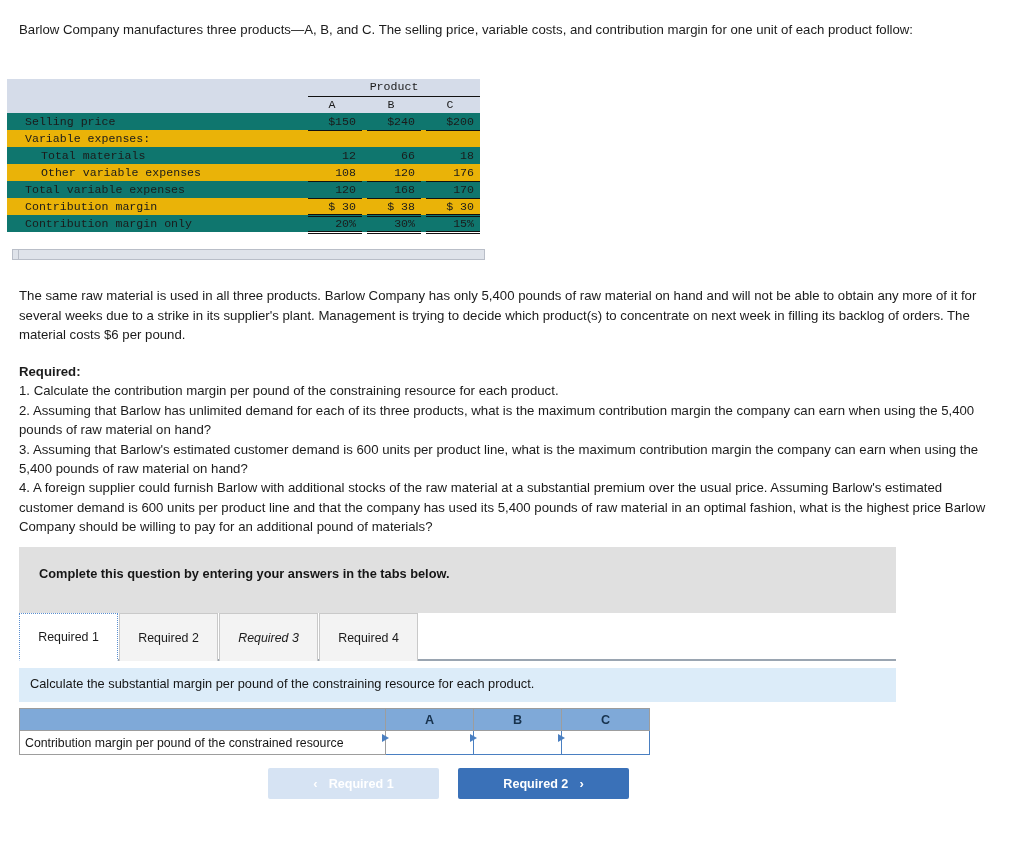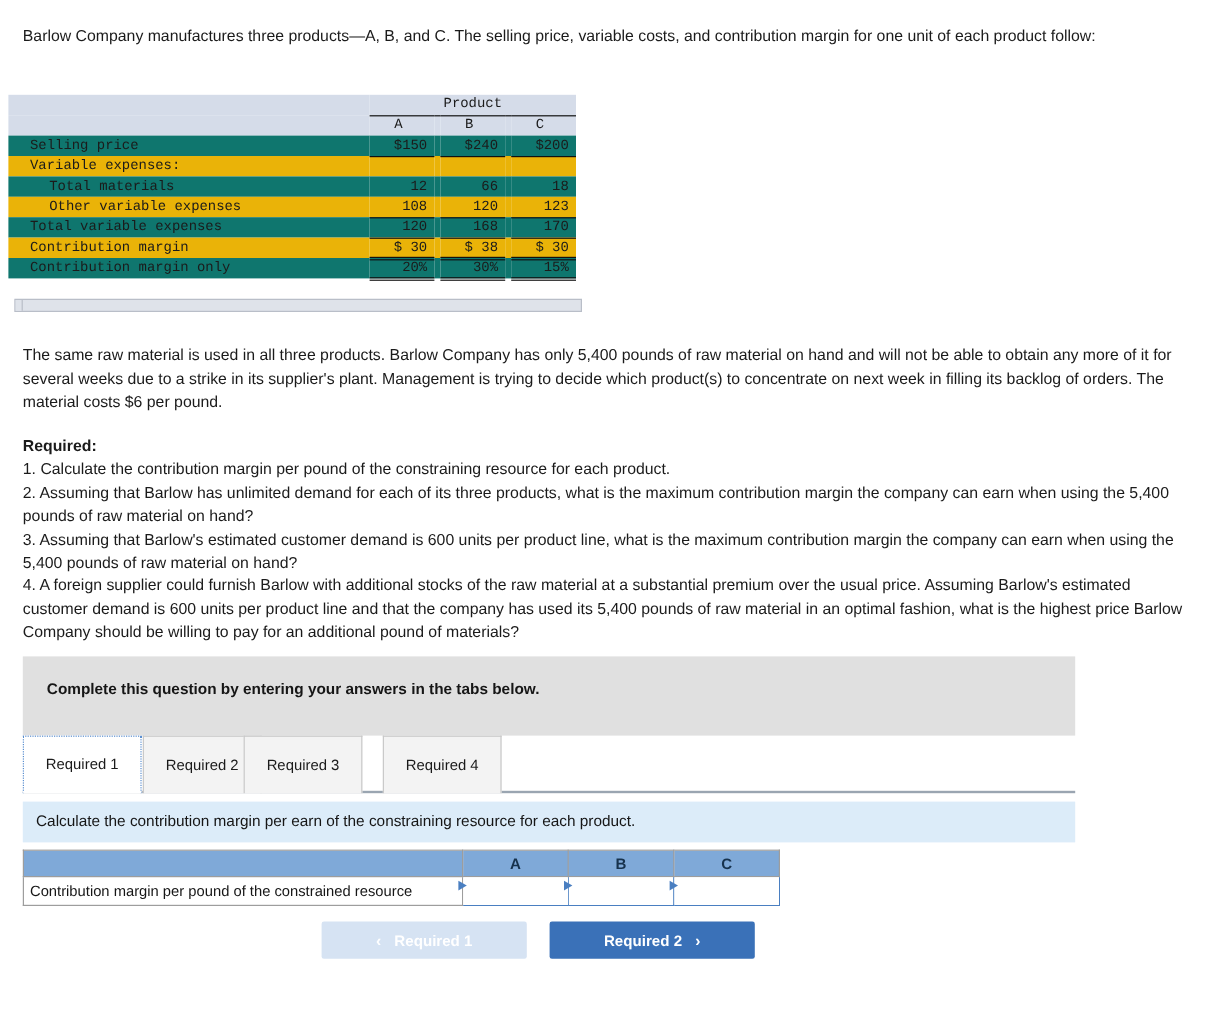--- a/index.html
+++ b/index.html
@@ -107,21 +107,21 @@
     font-size: 12.4px; color: #1b1b1b;
   }
   .tab.active {
     background: #ffffff;
     border: 1px dotted #5b8fd0;
     border-bottom: 2px solid #ffffff;
     z-index: 3;
   }
   .tab.t1 { left: 0px; width: 99px; }
   .tab.t2 { left: 100px; width: 99px; }
-  .tab.t3 { left: 184px; width: 99px; }
+  .tab.t3 { left: 200px; width: 99px; font-style: italic; }
   .tab.t4 { left: 300px; width: 99px; }
 
   
   .blue-bar {
     position: absolute; left: 19px; top: 668px; width: 877px; height: 34px;
     background: #dcecf9;
   }
   .blue-bar .txt {
     position: absolute; left: 11px; top: 8px;
     font-size: 12.8px; color: #161616;
@@ -227,21 +227,21 @@
           <td class="gap"></td>
           <td class="num">18</td>
         </tr>
 
         <tr class="zebra">
           <td class="lbl indent">Other variable expenses</td>
           <td class="num bb">108</td>
           <td class="gap"></td>
           <td class="num bb">120</td>
           <td class="gap"></td>
-          <td class="num bb">123</td>
+          <td class="num bb">176</td>
         </tr>
 
         <tr class="plain">
           <td class="lbl">Total variable expenses</td>
           <td class="num bb">120</td>
           <td class="gap"></td>
           <td class="num bb">168</td>
           <td class="gap"></td>
           <td class="num bb">170</td>
         </tr>
@@ -295,21 +295,21 @@
     </div>
     <div class="tab t3">
       <span>Required 3</span>
     </div>
     <div class="tab t4">
       <span>Required 4</span>
     </div>
   </div>
 
   <div class="blue-bar">
-    <div class="txt">Calculate the contribution margin per earn of the constraining resource for each product.</div>
+    <div class="txt">Calculate the substantial margin per pound of the constraining resource for each product.</div>
   </div>
 
   <div class="ans-wrap">
     <table class="ans">
       <thead>
         <tr>
           <th class="blank"></th>
           <th class="col">A</th>
           <th class="col">B</th>
           <th class="col">C</th>

